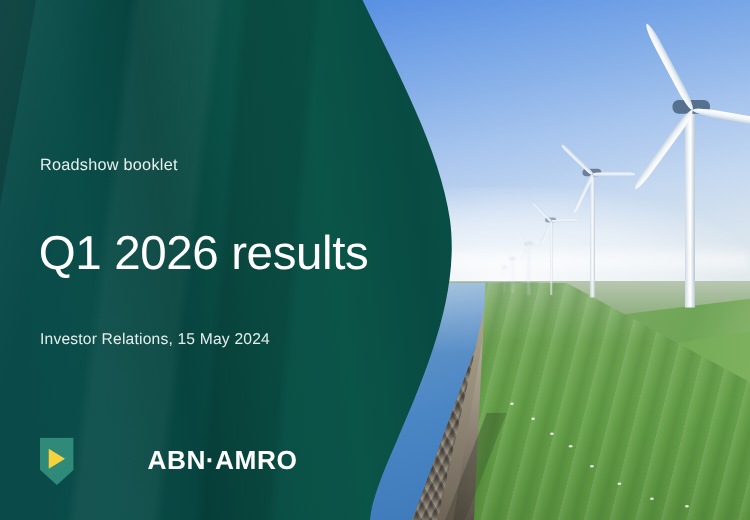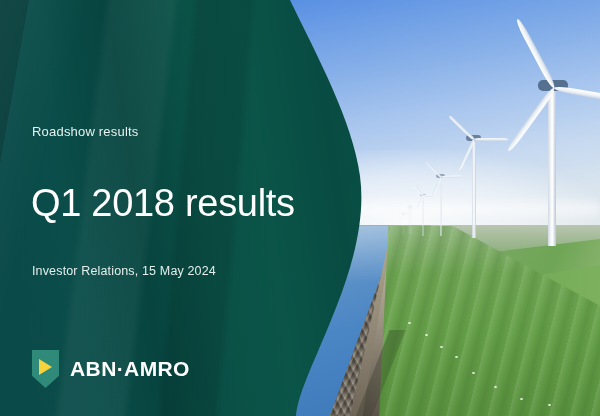--- a/index.html
+++ b/index.html
@@ -189,20 +189,21 @@
     clip-path:polygon(0% 0%,100% 0%,100% 68%,50% 100%,0% 68%);
   }
   .shield-arrow{
     position:absolute;left:7px;top:9px;width:0;height:0;
     border-top:8px solid transparent;border-bottom:8px solid transparent;
     border-left:13px solid #f6d33c;
   }
   .wordmark{
     font-size:21px;font-weight:700;color:#ffffff;letter-spacing:.4px;
     font-family:"Liberation Sans","DejaVu Sans",sans-serif;
+    margin-left:48px;
   }
 </style>
 </head>
 <body>
 
 <div class="slide">
 
   <div class="photo">
     <div class="sky"></div>
     <div class="haze"></div>
@@ -287,22 +288,22 @@
       <div class="blade" style="left:58px;top:61px;width:78px;height:6px;transform:rotate(10deg);"></div>
       <div class="blade" style="left:58px;top:61px;width:78px;height:6px;transform:rotate(126deg);"></div>
     </div>
   </div>
 
   <div class="teal-wrap">
     <div class="teal"></div>
     <div class="teal-band"></div>
   </div>
 
-  <div class="eyebrow">Roadshow results</div>
-  <h1 class="title">Q1 2018 results</h1>
+  <div class="eyebrow">Roadshow booklet</div>
+  <h1 class="title">Q1 2026 results</h1>
   <div class="meta">Investor Relations, 15 May 2024</div>
 
   <div class="logo">
     <span class="shield">
       <span class="shield-arrow"></span>
     </span>
     <span class="wordmark">ABN·AMRO</span>
   </div>
 
 </div>

